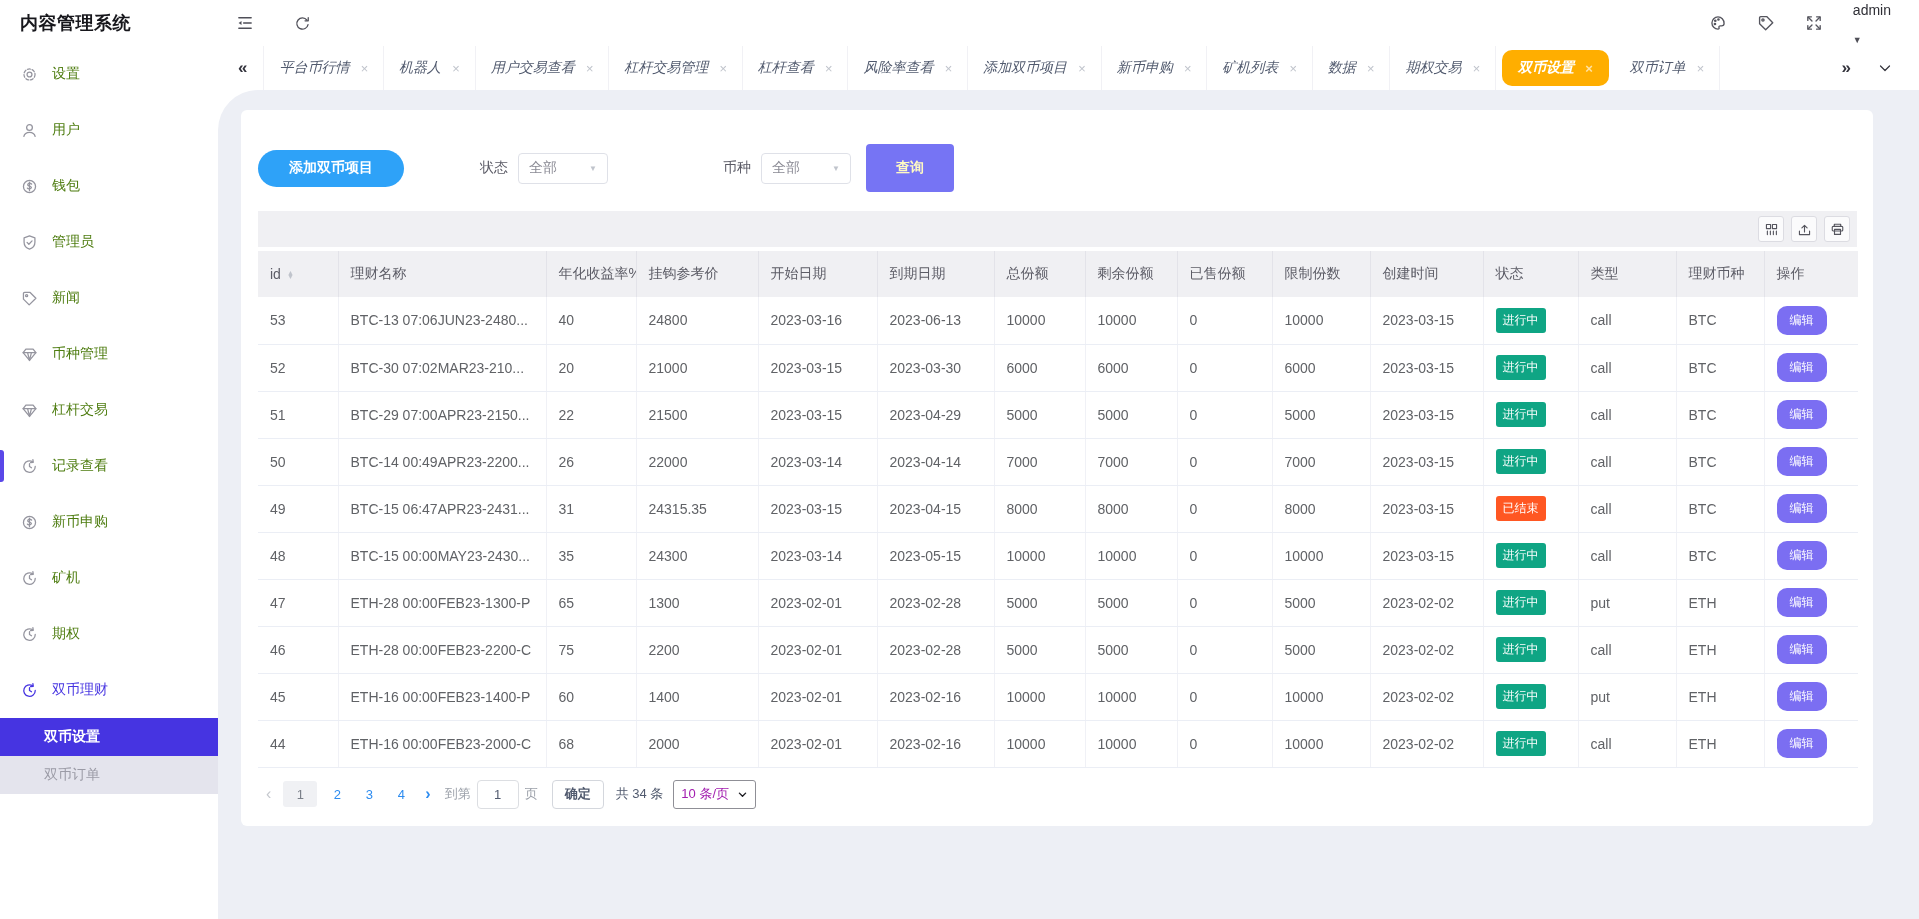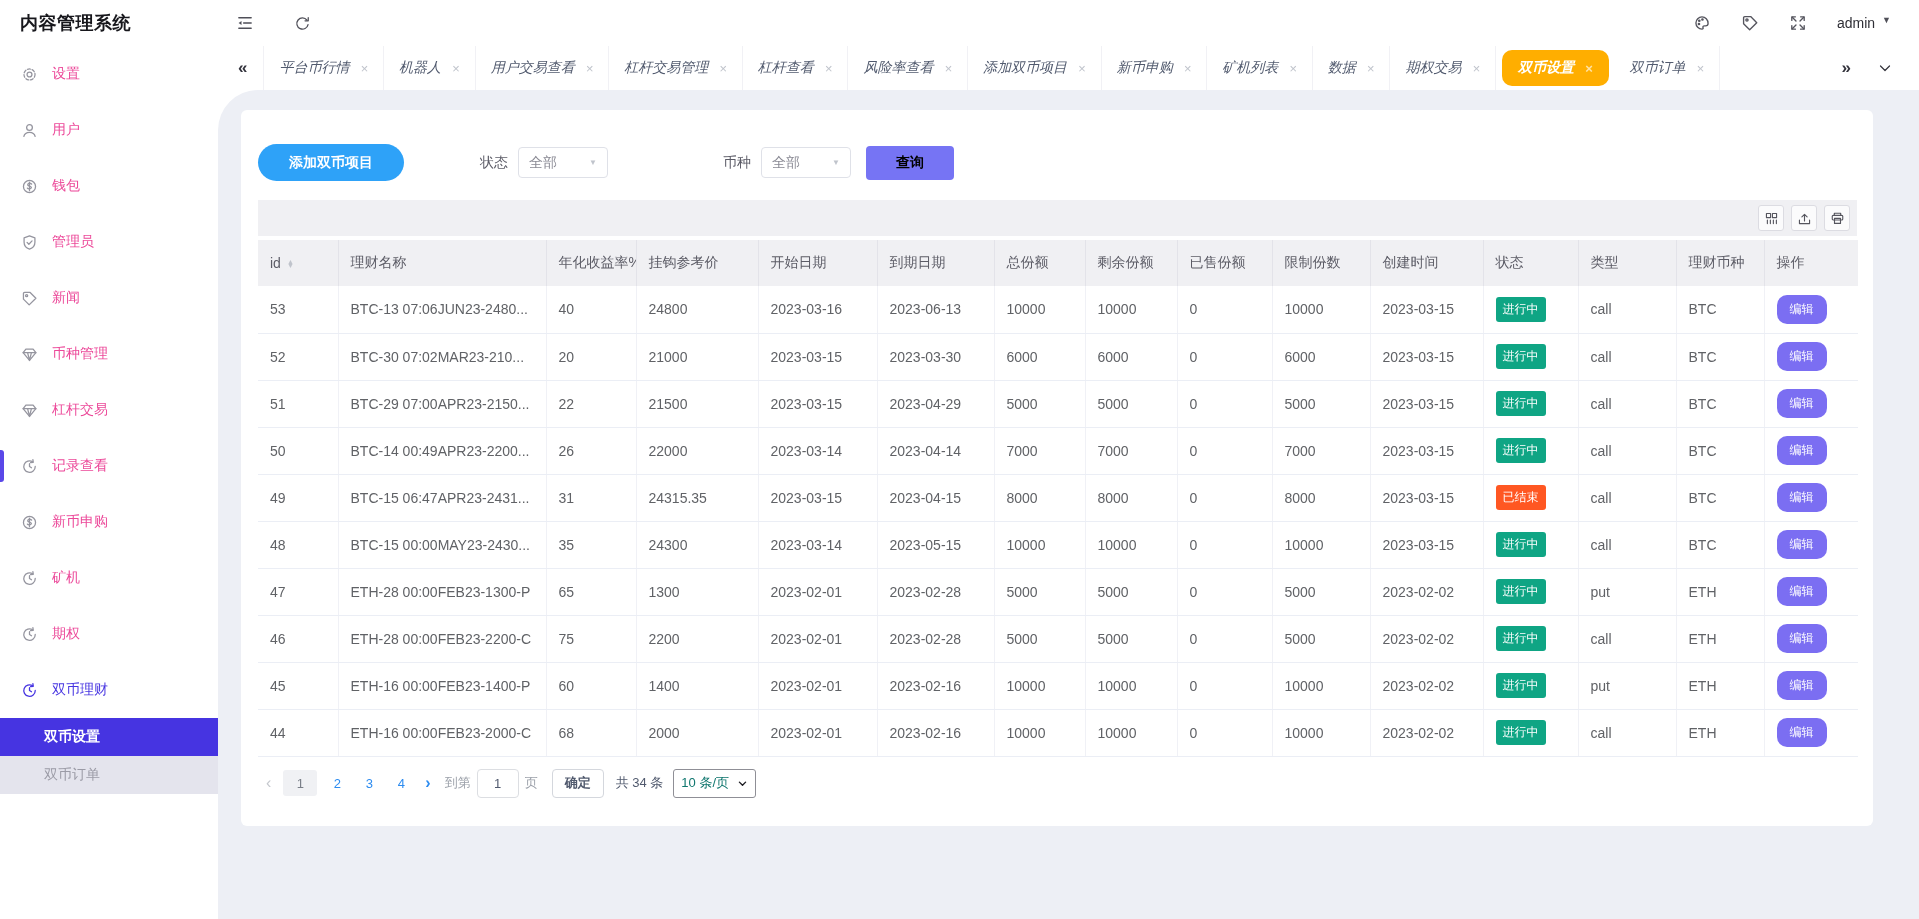--- a/index.html
+++ b/index.html
@@ -11,56 +11,56 @@
   svg { fill:none; stroke:currentColor; stroke-width:1.2; stroke-linecap:round; stroke-linejoin:round; width:100%; height:100%; display:block; }
 
   
   .header { position:absolute; top:0; left:0; right:0; height:46px; background:#fff; display:flex; align-items:center; z-index:3; }
   .brand { width:218px; padding-left:20px; font-size:18px; font-weight:bold; color:#17171c; letter-spacing:.5px; }
   .hicon { width:18px; height:18px; color:#4f4f58; cursor:pointer; }
   .hicon.toggle { margin-left:18px; }
   .hicon.refresh { margin-left:40px; width:17px; height:17px; }
   .header-right { margin-left:auto; display:flex; align-items:center; gap:30px; padding-right:28px; }
   .header-right .hicon { margin:0; color:#55555e; }
-  .admin { font-size:14px; color:#2f2f36; display:flex; align-items:flex-start; gap:7px; cursor:pointer; }
+  .admin { font-size:14px; color:#2f2f36; display:flex; align-items:flex-start; gap:17px; cursor:pointer;flex-direction:column; }
   .admin .caret { font-size:9px; color:#4f4f58; }
 
   
   .tabbar { position:absolute; left:218px; top:46px; right:0; height:44px; background:#fff; display:flex; align-items:center; z-index:2; }
   .tab-collapse { padding:0 16px 0 20px; font-size:17px; font-weight:bold; color:#33333c; cursor:pointer; height:100%; display:flex; align-items:center; border-right:1px solid #f1f1f5; }
   .tab { height:100%; display:flex; align-items:center; gap:11px; padding:0 15px; font-size:14px; color:#515a6e; border-right:1px solid #f1f1f5; cursor:pointer; white-space:nowrap;font-style:italic; }
   .tab-close { font-size:13px; color:#bfc3cb; cursor:pointer; line-height:1; }
   .tab.active { background:#FFAE00; border:none; border-radius:10px; color:#fff; height:36px; margin:0 6px; padding:0 16px; font-weight:bold; }
   .tab.active .tab-close { color:#ffe3a6; }
   .tab-overflow { margin-left:auto; display:flex; align-items:center; gap:26px; padding-right:26px; color:#33333c; }
   .tab-more { font-size:17px; font-weight:bold; cursor:pointer; }
   .tab-chev { width:16px; height:16px; cursor:pointer; }
 
   
   .sidebar { position:absolute; left:0; top:46px; bottom:0; width:218px; background:#fff; z-index:2; }
-  .side-item { height:56px; display:flex; align-items:center; padding-left:21px; gap:14px; font-size:14px; color:#ec4899; position:relative; cursor:pointer; }
+  .side-item { height:56px; display:flex; align-items:center; padding-left:21px; gap:14px; font-size:14px; color:#4d7c0f; position:relative; cursor:pointer; }
   .side-icon { width:17px; height:17px; color:#95959f; flex:none; }
   .side-item.parent-active, .side-item.parent-active .side-icon { color:#4634E1; }
   .active-bar { position:absolute; left:0; top:12px; width:4px; height:32px; background:#5a48e8; border-radius:0 3px 3px 0; }
   .sub-item { height:38px; display:flex; align-items:center; padding-left:44px; font-size:14px; cursor:pointer; }
   .sub-item.active { background:#4634E1; color:#fff; font-weight:bold; }
   .sub-item.inactive { background:#e4e4ed; color:#9b9ba6; }
 
   
   .content { position:absolute; left:218px; top:90px; right:0; bottom:0; background:#edeff5; border-top-left-radius:40px; }
   .card { margin:20px 46px 0 23px; height:716px; background:#fff; border-radius:6px; overflow:hidden; }
 
   .filter { display:flex; align-items:center; padding:34px 16px 0 17px; }
   .btn-add { width:146px; height:37px; border:none; border-radius:19px; background:#2EA2F8; color:#fff; font-size:14px; font-weight:bold; cursor:pointer; font-family:inherit; }
   .flabel { font-size:14px; color:#5b5b66; }
   .flabel.ml-a { margin-left:76px; }
   .flabel.ml-b { margin-left:115px; }
   .select { margin-left:10px; width:90px; height:31px; border:1px solid #dfe1e8; border-radius:4px; display:flex; align-items:center; justify-content:space-between; padding:0 10px; font-size:14px; color:#8a8a94; background:#fff; cursor:pointer; }
   .select .caret { font-size:8px; color:#c0c4cc; }
-  .btn-search { margin-left:15px; width:88px; height:34px; border:none; border-radius:4px; background:#7674F4; color:#000000; font-size:14px; font-weight:bold; cursor:pointer; font-family:inherit; }
+  .btn-search { margin-left:15px; width:88px; height:48px; border:none; border-radius:4px; background:#7674F4; color:#fef9c3; font-size:14px; font-weight:bold; cursor:pointer; font-family:inherit; }
 
   .toolbar { margin:19px 16px 0 17px; height:36px; background:#f0f0f3; display:flex; align-items:center; justify-content:flex-end; gap:7px; padding-right:7px; }
   .tool-btn { width:26px; height:26px; background:#fbfbfc; border:1px solid #dcdce2; border-radius:3px; display:flex; align-items:center; justify-content:center; color:#55555e; cursor:pointer; }
   .tool-btn svg { width:15px; height:15px; }
 
   .table-wrap { margin:4px 16px 0 17px; }
   table { width:1600px; border-collapse:collapse; table-layout:fixed; font-size:14px; color:#606266; }
   thead th { background:#f0f0f3; height:46px; text-align:left; padding-left:12px; font-weight:normal; color:#5c5c66; border-right:1px solid #e3e3e9; overflow:hidden; white-space:nowrap; }
   thead th:last-child { border-right:none; }
   tbody td { height:47px; padding-left:12px; border-bottom:1px solid #ebeef5; border-right:1px solid #f0f1f6; overflow:hidden; white-space:nowrap; }
@@ -73,21 +73,21 @@
 
   .pagination { display:flex; align-items:center; margin:12px 0 0 17px; font-size:13px; color:#515a6e; }
   .pg-prev { color:#c5c8ce; font-size:16px; padding:0 8px; cursor:default; }
   .pg-num { min-width:24px; height:26px; display:flex; align-items:center; justify-content:center; color:#2D8CF0; cursor:pointer; margin:0 4px; }
   .pg-num.current { background:#f0f1f4; border-radius:3px; color:#7a7f88; min-width:34px; cursor:default; }
   .pg-next { color:#2D8CF0; font-size:16px; font-weight:bold; padding:0 8px; cursor:pointer; }
   .pg-goto-label, .pg-page-label { color:#9ca1aa; margin:0 6px; }
   .pg-input { width:42px; height:29px; border:1px solid #dcdee2; border-radius:4px; text-align:center; font-size:13px; color:#515a6e; font-family:inherit; }
   .pg-confirm { height:29px; padding:0 12px; border:1px solid #d4d7dd; border-radius:4px; background:#fff; font-weight:bold; color:#515a6e; font-size:13px; margin-left:8px; cursor:pointer; font-family:inherit; }
   .pg-total { margin-left:12px; }
-  .pg-size { margin-left:10px; height:29px; border:1px solid #8f8f96; border-radius:3px; display:flex; align-items:center; gap:8px; padding:0 7px; font-size:13px; color:#0f766e; cursor:pointer; background:#fff; }
+  .pg-size { margin-left:10px; height:29px; border:1px solid #8f8f96; border-radius:3px; display:flex; align-items:center; gap:8px; padding:0 7px; font-size:13px; color:#a21caf; cursor:pointer; background:#fff; }
   .pg-size svg { width:11px; height:11px; stroke-width:2; color:#1c1c22; }
 </style>
 </head>
 <body>
 
 <div class="header">
   <div class="brand">内容管理系统</div>
   <span class="hicon toggle">
       <svg viewBox="0 0 16 16">
         <path d="M2.5 3.3h11M6.8 8h6.7M2.5 12.7h11"></path>

